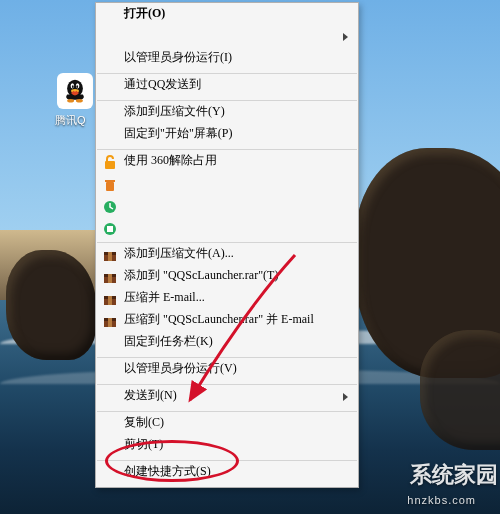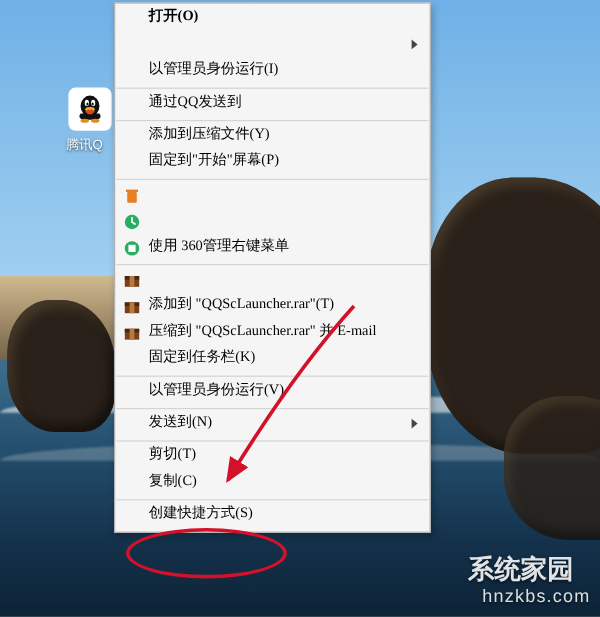--- a/index.html
+++ b/index.html
@@ -14,22 +14,22 @@
   .desktop-icon .ico svg{width:28px;height:28px;}
   .desktop-icon .lbl{font-size:11px;white-space:nowrap;}
   .ctxmenu{position:absolute;left:95px;top:2px;width:262px;background:#f5f5f5;border:1px solid #b0b0b0;box-shadow:2px 3px 6px rgba(0,0,0,0.25);padding:2px 0;}
   .mi{display:flex;height:22px;padding:0 26px 0 28px;position:relative;cursor:default;white-space:nowrap;font-family:Liberation Serif, serif;}
   .mi.bold{font-weight:700;}
   .mi .ic{position:absolute;left:6px;top:3px;width:16px;height:16px;}
   .mi .arr{position:absolute;right:10px;top:6px;width:0;height:0;border-left:5px solid #444;border-top:4px solid transparent;border-bottom:4px solid transparent;}
   .sep{height:1px;background:#d4d4d4;margin:2px 1px;}
   .annot-arrow{position:absolute;pointer-events:none;}
   .annot-circle{position:absolute;border:3px solid #d4112a;border-radius:50%;pointer-events:none;}
-  .watermark{position:absolute;right:22px;bottom:24px;color:rgba(255,255,255,0.88);font-size:22px;font-weight:700;font-family:Liberation Sans, sans-serif;text-shadow:0 1px 3px rgba(0,0,0,0.55);}
-  .wm-sub{position:absolute;right:8px;bottom:8px;color:rgba(255,255,255,0.85);font-size:15px;letter-spacing:1px;text-shadow:0 1px 2px rgba(0,0,0,0.55);}
+  .watermark{position:absolute;right:2px;bottom:24px;color:rgba(255,255,255,0.88);font-size:22px;font-weight:700;font-family:Liberation Sans, sans-serif;text-shadow:0 1px 3px rgba(0,0,0,0.55);}
+  .wm-sub{position:absolute;right:24px;bottom:8px;color:rgba(255,255,255,0.85);font-size:11px;letter-spacing:1px;text-shadow:0 1px 2px rgba(0,0,0,0.55);}
   .ic svg{width:16px;height:16px;display:block;}
 </style>
 </head>
 <body>
 
 <div class="desktop">
   <div class="sky"></div>
   <div class="beach"></div>
   <div class="sea"></div>
   <div class="wave" style="top:330px"></div>
@@ -74,61 +74,80 @@
     <div class="mi">
         <span>添加到压缩文件(Y)</span>
       </div>
     <div class="mi">
         <span>固定到"开始"屏幕(P)</span>
       </div>
     <div class="sep"></div>
     <div class="mi">
         <span class="ic">
           <svg viewBox="0 0 16 16">
+            <rect x="3" y="6" width="10" height="8" rx="1" fill="#f39c12"></rect>
+            <path d="M5 6 V4 a3 3 0 0 1 6 0" fill="none" stroke="#f39c12" stroke-width="2"></path>
+          </svg>
+        </span>
+        <span>使用 360解除占用</span>
+      </div>
+    <div class="mi">
+        <span class="ic">
+          <svg viewBox="0 0 16 16">
             <rect x="4" y="5" width="8" height="9" rx="1" fill="#e67e22"></rect>
             <rect x="3" y="3" width="10" height="2" fill="#e67e22"></rect>
           </svg>
         </span>
       </div>
     <div class="mi">
         <span class="ic">
           <svg viewBox="0 0 16 16">
             <circle cx="8" cy="8" r="6" fill="#27ae60"></circle>
             <path d="M8 4 v4 l3 2" stroke="#fff" stroke-width="1.5" fill="none"></path>
           </svg>
         </span>
       </div>
     <div class="mi">
         <span class="ic">
           <svg viewBox="0 0 16 16">
             <circle cx="8" cy="8" r="6" fill="#27ae60"></circle>
             <rect x="5" y="5" width="6" height="6" fill="#fff"></rect>
           </svg>
         </span>
-        <span>使用 360管理右键菜单</span>
       </div>
     <div class="sep"></div>
     <div class="mi">
         <span class="ic">
           <svg viewBox="0 0 16 16">
             <rect x="2" y="4" width="12" height="9" fill="#7a3e1d"></rect>
             <rect x="2" y="4" width="12" height="3" fill="#4b2511"></rect>
             <rect x="6" y="4" width="4" height="9" fill="#b57a3e"></rect>
           </svg>
         </span>
+        <span>添加到压缩文件(A)...</span>
       </div>
     <div class="mi">
         <span class="ic">
           <svg viewBox="0 0 16 16">
             <rect x="2" y="4" width="12" height="9" fill="#7a3e1d"></rect>
             <rect x="2" y="4" width="12" height="3" fill="#4b2511"></rect>
             <rect x="6" y="4" width="4" height="9" fill="#b57a3e"></rect>
           </svg>
         </span>
         <span>添加到 "QQScLauncher.rar"(T)</span>
+      </div>
+    <div class="mi">
+        <span class="ic">
+          <svg viewBox="0 0 16 16">
+            <rect x="2" y="4" width="12" height="9" fill="#7a3e1d"></rect>
+            <rect x="2" y="4" width="12" height="3" fill="#4b2511"></rect>
+            <rect x="6" y="4" width="4" height="9" fill="#b57a3e"></rect>
+          </svg>
+        </span>
+        <span>压缩并 E-mail...</span>
       </div>
     <div class="mi">
         <span class="ic">
           <svg viewBox="0 0 16 16">
             <rect x="2" y="4" width="12" height="9" fill="#7a3e1d"></rect>
             <rect x="2" y="4" width="12" height="3" fill="#4b2511"></rect>
             <rect x="6" y="4" width="4" height="9" fill="#b57a3e"></rect>
           </svg>
         </span>
         <span>压缩到 "QQScLauncher.rar" 并 E-mail</span>
@@ -140,24 +159,24 @@
     <div class="mi">
         <span>以管理员身份运行(V)</span>
       </div>
     <div class="sep"></div>
     <div class="mi">
         <span>发送到(N)</span>
         <span class="arr"></span>
       </div>
     <div class="sep"></div>
     <div class="mi">
-        <span>剪切(T)</span>
+        <span>复制(C)</span>
       </div>
     <div class="mi">
-        <span>复制(C)</span>
+        <span>剪切(T)</span>
       </div>
     <div class="sep"></div>
     <div class="mi">
         <span>创建快捷方式(S)</span>
       </div>
 
   </div>
 
   <svg class="annot-arrow" style="left:175px;top:250px;width:130px;height:160px">
     <defs>

